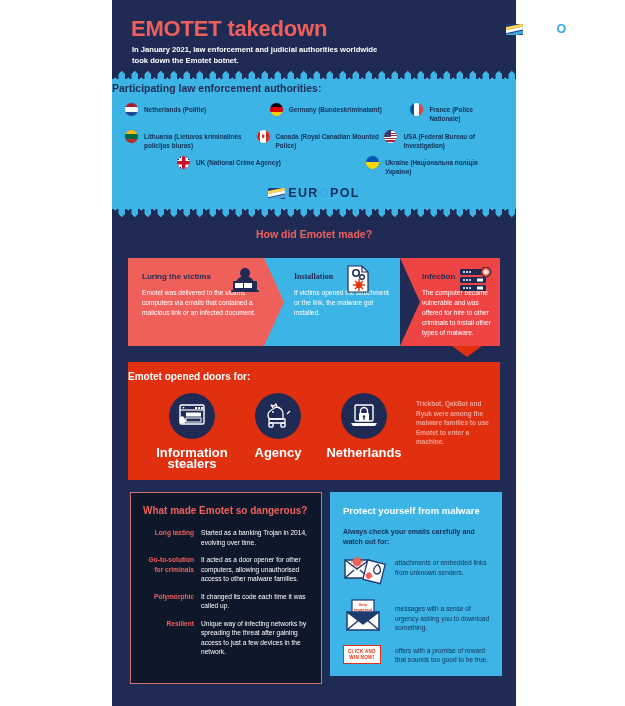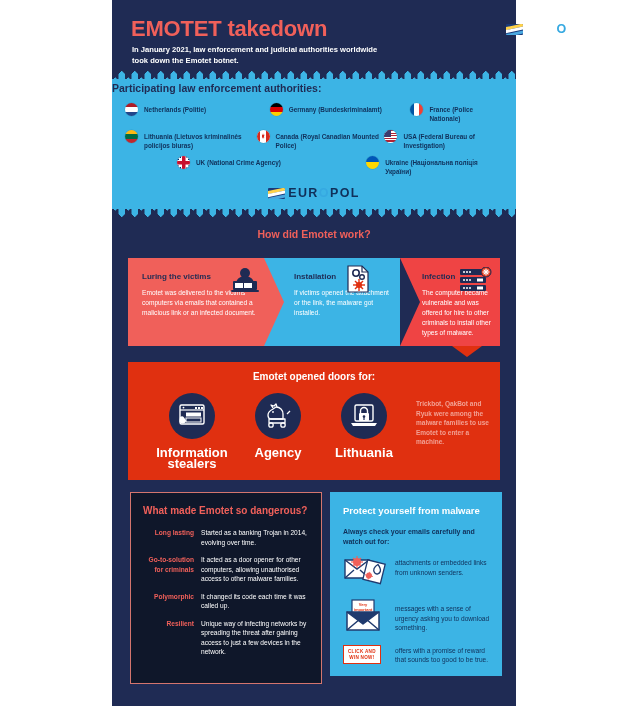--- a/index.html
+++ b/index.html
@@ -153,21 +153,21 @@
     left:0; width:160px; background:#f0605a;
     clip-path:polygon(0 0, 140px 0, 160px 44px, 140px 88px, 0 88px);
     padding:14px 28px 0 14px;
   }
   .step-1 .s-head{ color:#1f2b54; }
   .step-2{
     left:136px; width:158px; background:#3cb4e5;
     clip-path:polygon(0 0, 138px 0, 158px 44px, 138px 88px, 0 88px, 20px 44px);
     padding:14px 26px 0 30px;
   }
-  .step-2 .s-head{ color:#1f2b54; }
+  .step-2 .s-head{ color:#1f2b54;font-family:Liberation Serif, serif; }
   .step-3{
     left:272px; width:100px; height:88px; background:#ef4444;
     padding:14px 6px 0 22px;
   }
   .step-3 .s-head{ color:#1f2b54; }
   .step-3::before{
     content:""; position:absolute; left:0; top:0; width:20px; height:88px;
     background:#1f2b54; clip-path:polygon(0 0, 20px 44px, 0 88px);
   }
   .step-3-wide{
@@ -178,21 +178,21 @@
     background:#e03010; clip-path:polygon(0 0, 30px 0, 15px 11px);
   }
   .s-icon{ position:absolute; }
 
   
   .doors{
     position:absolute; left:16px; top:362px; width:372px; height:118px;
     background:#e03010;
   }
   .doors-title{
-    position:absolute; left:0; top:9px; width:372px; text-align:center;
+    position:absolute; left:0; top:9px; width:372px; text-align:left;
     font-size:10px; font-weight:bold; color:#ffffff;
   }
   .door-item{ position:absolute; top:31px; width:92px; text-align:center; }
   .di-1{ left:18px; } .di-2{ left:104px; } .di-3{ left:190px; }
   .circ{
     width:46px; height:46px; border-radius:50%; background:#1f2b54;
     margin:0 auto 8px auto; display:flex; align-items:center; justify-content:center;
   }
   .door-label{ font-size:13px; font-weight:bold; color:#ffffff; line-height:11px; }
   .doors-note{
@@ -320,21 +320,21 @@
               <i class="s2"></i>
               <i class="s3"></i>
           </span>
           <span class="eu-word" style="color:#10305a;"><span>EUR</span><span class="o">O</span><span>POL</span></span>
         </div>
       </div>
 
       <div class="zig zig-bot"></div>
     </div>
 
-    <div class="how-title">How did Emotet work?</div>
+    <div class="how-title">How did Emotet made?</div>
 
     <div class="steps">
       <div class="step step-1">
         <div class="s-head">Luring the victims</div>
         <div class="s-body">Emotet was delivered to the victims’ computers via emails that contained a malicious link or an infected document.</div>
       </div>
       <span class="s-icon" style="left:102px; top:8px;">
         <svg width="30" height="30" viewBox="0 0 30 30">
           <circle cx="15" cy="7" r="5" fill="#1f2b54"></circle>
           <path d="M6 17c1-5 5-7 9-7s8 2 9 7z" fill="#1f2b54"></path>
@@ -449,21 +449,21 @@
         <div class="circ">
           <svg width="30" height="26" viewBox="0 0 30 26">
             <rect x="6" y="2" width="18" height="16" rx="1.5" fill="none" stroke="#ffffff" stroke-width="1.4"></rect>
             <path d="M2 20h26l-2 3H4z" fill="#ffffff"></path>
             <path d="M11.5 10V8a3.5 3.5 0 017 0v2" fill="none" stroke="#ffffff" stroke-width="1.4"></path>
             <rect x="10" y="10" width="10" height="8" rx="1" fill="#ffffff"></rect>
             <circle cx="15" cy="13.5" r="1.3" fill="#1f2b54"></circle>
             <rect x="14.4" y="14" width="1.2" height="3" fill="#1f2b54"></rect>
           </svg>
         </div>
-        <div class="door-label">Lithuania</div>
+        <div class="door-label">Netherlands</div>
       </div>
 
       <div class="doors-note">Trickbot, QakBot and Ryuk were among the malware families to use Emotet to enter a machine.</div>
     </div>
 
     <div class="panel-left">
       <div class="pl-title">What made Emotet so dangerous?</div>
       <div class="dang-list">
         <div class="dang-row">
           <div class="dang-term">Long lasting</div>

